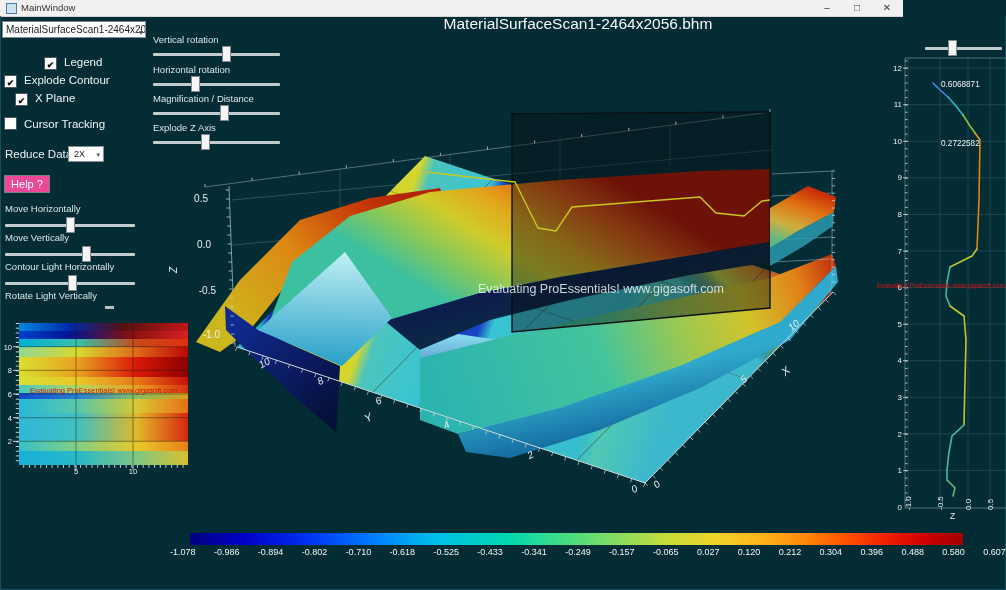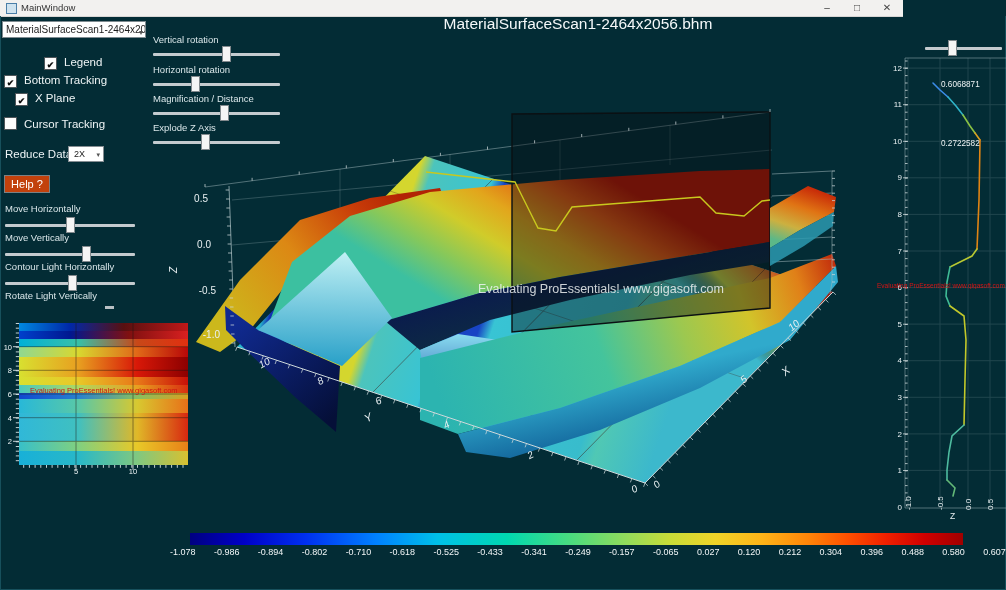--- a/index.html
+++ b/index.html
@@ -24,21 +24,21 @@
   .cb-check{font-size:9px;color:#101010;font-weight:bold;}
   .cb-label{margin-left:7px;color:#eef4f5;font-size:11.5px;}
   #file-select{left:2px;top:21px;width:144px;height:17px;background:#fff;border:1px solid #7f8b90;
                font-size:10px;color:#1c1c1c;line-height:16px;padding:0 12px 0 3px;white-space:nowrap;
                overflow:hidden;box-sizing:border-box;}
   #file-caret{right:2px;top:3px;font-size:8px;color:#555;}
   #readout{left:156px;top:23px;font-size:11.5px;color:#eef4f6;white-space:pre;letter-spacing:.4px;}
   #main-title{left:150px;right:0;top:15px;text-align:center;font-size:15.5px;color:#f4f8f9;}
   #reduce-dd{left:68px;top:146px;width:36px;height:16px;background:#ffffff;border:1px solid #858d92;
              font-size:9px;color:#222;line-height:14px;padding-left:5px;box-sizing:border-box;}
-  #help-btn{left:4px;top:175px;width:46px;height:18px;background:#c2410c;color:#fff;border:1px solid #7a8185;
+  #help-btn{left:4px;top:175px;width:46px;height:18px;background:#ec4899;color:#fff;border:1px solid #7a8185;
             font-size:11px;text-align:center;line-height:16px;box-sizing:border-box;}
   #rlv-dash{left:105px;top:306px;width:9px;height:3px;background:#b9c0c4;}
   
   #legend-bar{left:190px;top:533px;width:773px;height:12px;
     background:linear-gradient(90deg,#000080 0%,#0000c8 7%,#0030f0 15%,#0080ff 24%,#00c0e8 32%,
       #00d8b0 41%,#48dc80 49%,#98dc58 57%,#c8dc38 62%,#f0d428 68%,#ffb418 74%,#ff8408 80%,
       #ff5000 85%,#f02000 90%,#d00000 95%,#a00000 100%);}
   #legend-labels{left:170px;top:547px;width:836px;display:flex;justify-content:space-between;}
   #legend-labels span{font-size:9px;color:#f2f6f7;}
   #wm-right{left:877px;top:282px;width:129px;overflow:hidden;color:#d81414;font-size:6.5px;white-space:nowrap;z-index:6;}
@@ -61,21 +61,21 @@
   <div id="file-select" class="abs">
     <span>MaterialSurfaceScan1-2464x2056.bhm</span>
     <span id="file-caret" class="abs">▾</span>
   </div>
   <div id="main-title" class="abs">MaterialSurfaceScan1-2464x2056.bhm</div>
 
   <div class="abs" style="left:4px;top:52px;margin-left:40px;">
     <span class="cb-box"><span class="cb-check">✔</span></span><span class="cb-label">Legend</span>
   </div>
   <div class="abs" style="left:4px;top:70px;">
-    <span class="cb-box"><span class="cb-check">✔</span></span><span class="cb-label">Bottom Tracking</span>
+    <span class="cb-box"><span class="cb-check">✔</span></span><span class="cb-label">Explode Contour</span>
   </div>
   <div class="abs" style="left:4px;top:88px;margin-left:11px;">
     <span class="cb-box"><span class="cb-check">✔</span></span><span class="cb-label">X Plane</span>
   </div>
   <div class="abs" style="left:4px;top:114px;">
     <span class="cb-box"></span><span class="cb-label">Cursor Tracking</span>
   </div>
 
   <div class="lbl abs" style="left:5px;top:148px;">Reduce Data</div>
   <div id="reduce-dd" class="abs">

